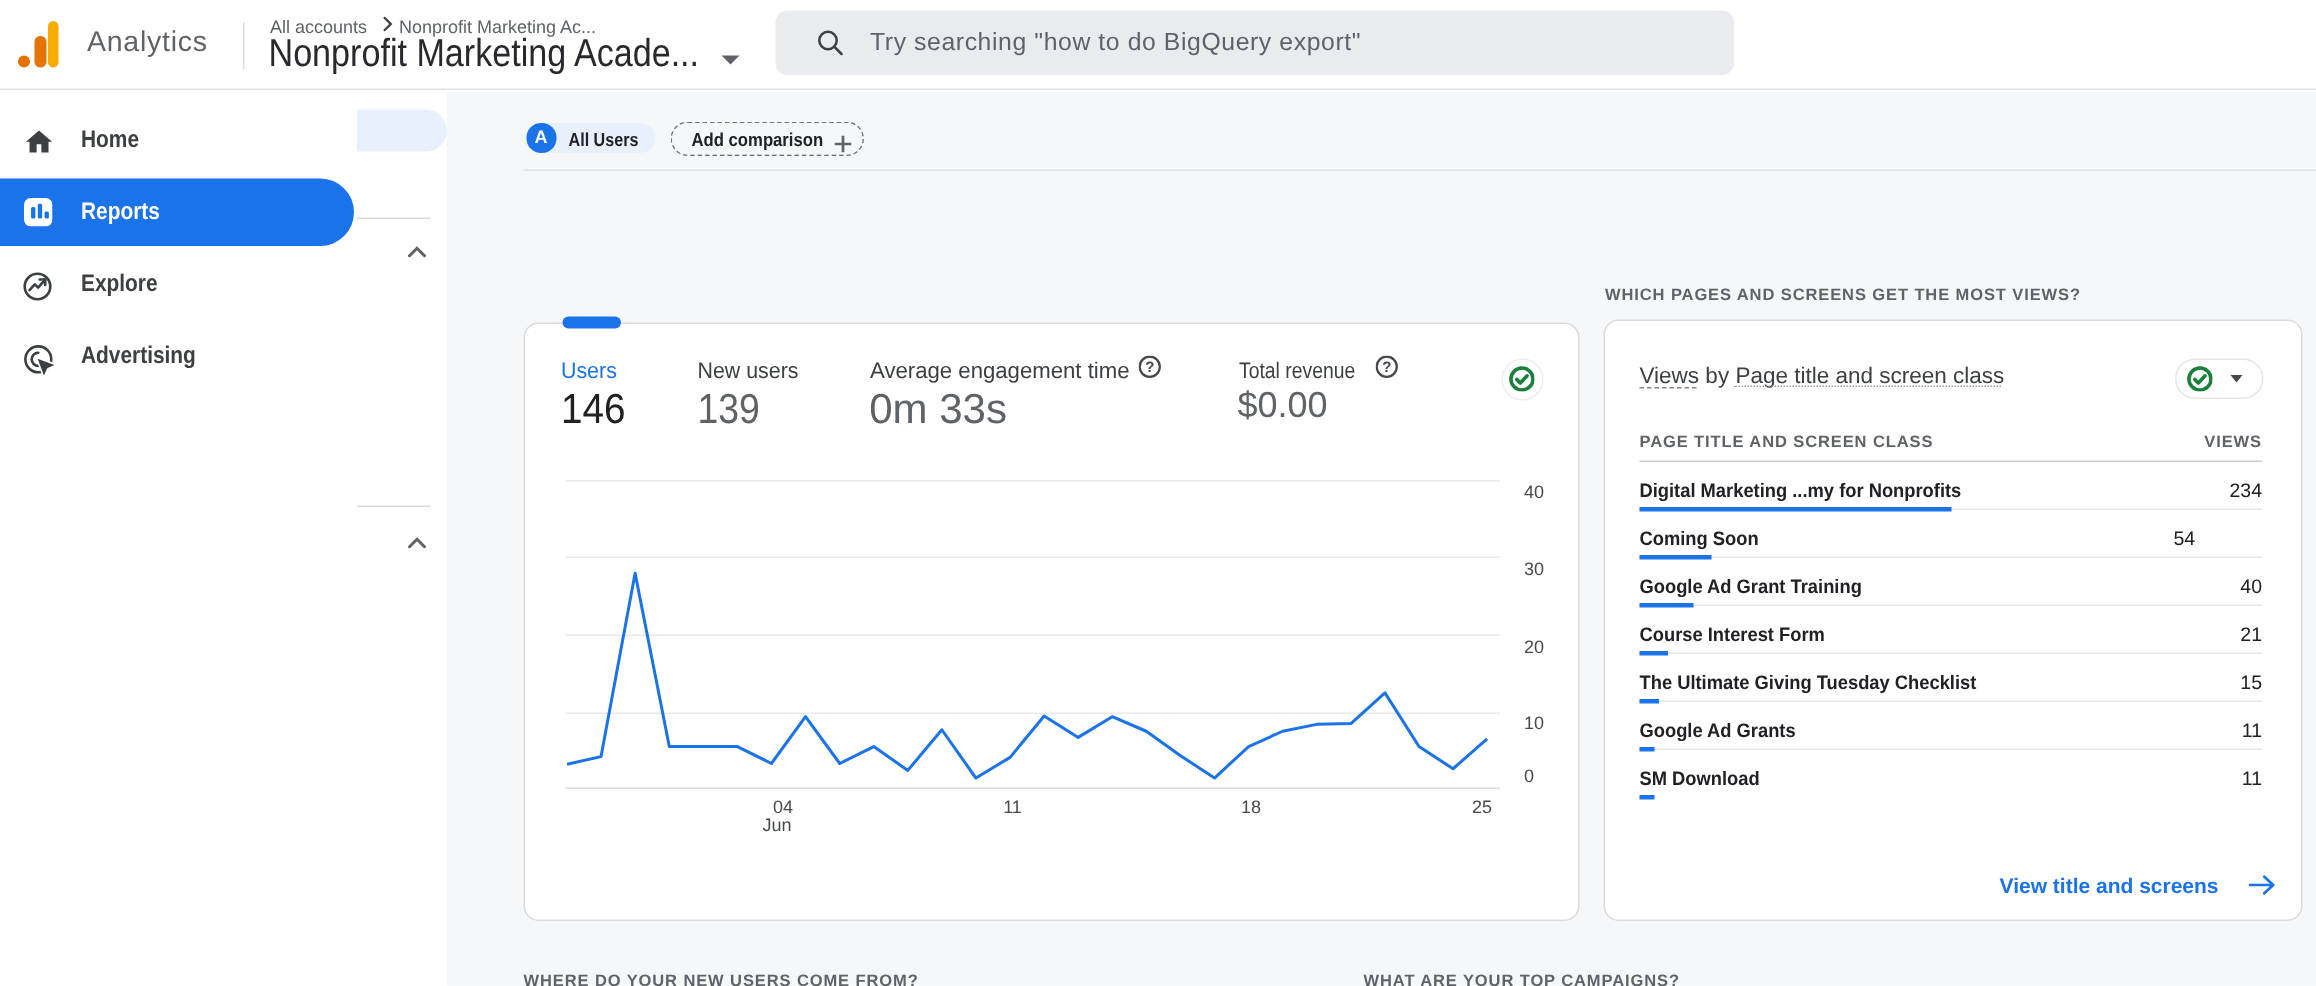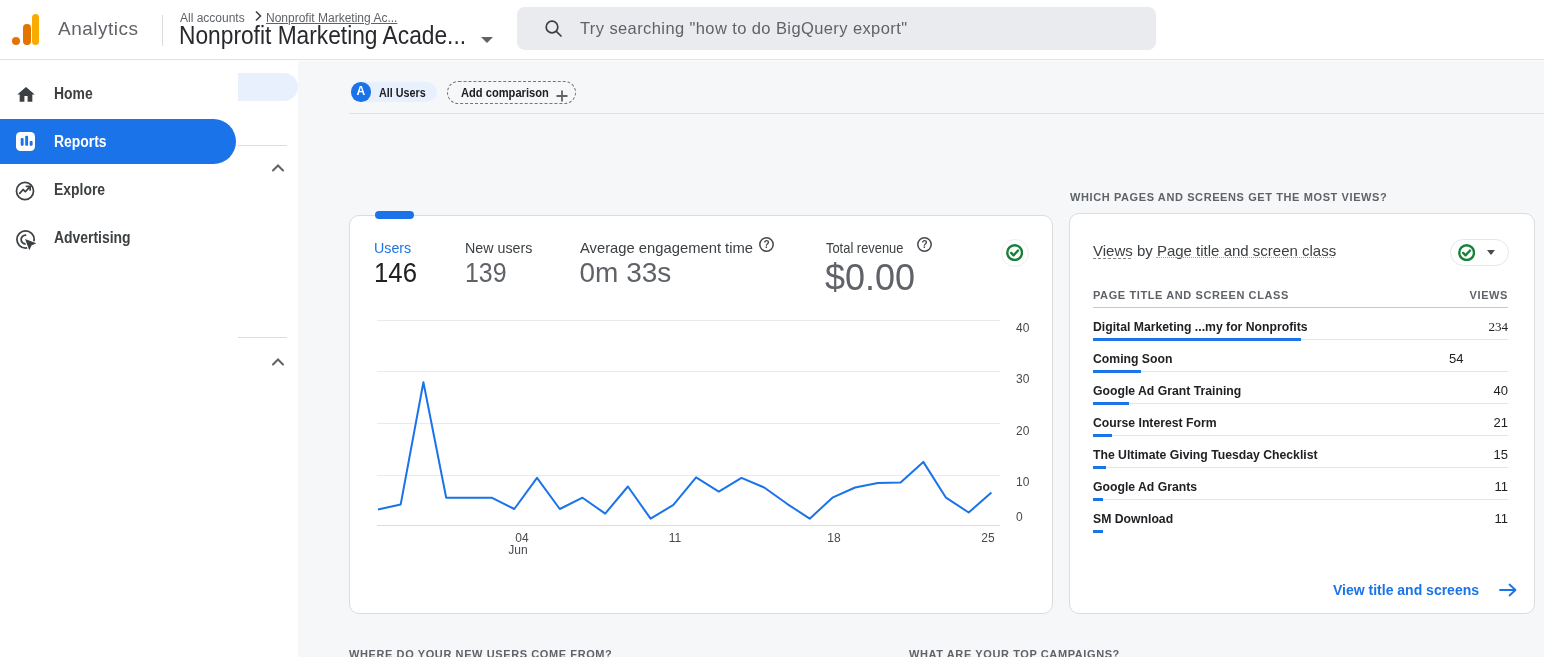--- a/index.html
+++ b/index.html
@@ -27,21 +27,21 @@
   <div class="abs" style="left:349px;top:215px;width:704px;height:399px;background:#fff;border:1px solid #dadce0;border-radius:10px;"></div>
   <div class="abs" style="left:375px;top:211px;width:39px;height:8px;background:#1a73e8;border-radius:4px;"></div>
 
   <div class="abs" style="left:373.5px;top:239px;font-size:15px;color:#1a73e8;transform:scaleX(0.95);transform-origin:0 0;white-space:nowrap;">Users</div>
   <div class="abs" style="left:373.5px;top:257px;font-size:28px;color:#202124;transform:scaleX(0.92);transform-origin:0 0;white-space:nowrap;">146</div>
   <div class="abs" style="left:465px;top:239px;font-size:15px;color:#3c4043;transform:scaleX(0.95);transform-origin:0 0;white-space:nowrap;">New users</div>
   <div class="abs" style="left:464.5px;top:257px;font-size:28px;color:#5f6368;transform:scaleX(0.89);transform-origin:0 0;white-space:nowrap;">139</div>
   <div class="abs" style="left:579.5px;top:239px;font-size:15px;color:#3c4043;transform:scaleX(0.985);transform-origin:0 0;white-space:nowrap;">Average engagement time</div>
   <div class="abs" style="left:579.5px;top:257px;font-size:28px;color:#5f6368;white-space:nowrap;">0m 33s</div>
   <div class="abs" style="left:825.5px;top:239px;font-size:15px;color:#3c4043;transform:scaleX(0.86);transform-origin:0 0;white-space:nowrap;">Total revenue</div>
-  <div class="abs" style="left:825px;top:257px;font-size:36px;color:#5f6368;white-space:nowrap;">$0.00</div>
+  <div class="abs" style="left:825px;top:257px;font-size:24px;color:#5f6368;white-space:nowrap;">$0.00</div>
 
   <svg class="abs" style="left:759px;top:236.5px;" width="15" height="15" viewBox="0 0 15 15">
       <circle cx="7.5" cy="7.5" r="6.7" stroke="#45484c" stroke-width="1.5" fill="none"></circle>
       <text x="7.5" y="11" font-size="10" font-weight="bold" fill="#45484c" text-anchor="middle" font-family="Liberation Sans">?</text>
     </svg>
   <svg class="abs" style="left:917px;top:236.5px;" width="15" height="15" viewBox="0 0 15 15">
       <circle cx="7.5" cy="7.5" r="6.7" stroke="#45484c" stroke-width="1.5" fill="none"></circle>
       <text x="7.5" y="11" font-size="10" font-weight="bold" fill="#45484c" text-anchor="middle" font-family="Liberation Sans">?</text>
     </svg>
 
@@ -78,21 +78,21 @@
   <div class="abs" style="left:1069px;top:213px;width:466px;height:401px;background:#fff;border:1px solid #dadce0;border-radius:10px;"></div>
   <div class="abs" style="left:1093px;top:241.5px;font-size:15px;color:#3c4043;">Views by Page title and screen class</div>
   <div class="abs" style="left:1093px;top:258px;width:38px;height:0;border-bottom:1px dashed #80868b;"></div>
   <div class="abs" style="left:1156px;top:257px;width:178px;height:0;border-bottom:1px dotted #9aa0a6;"></div>
 
   <div class="abs upper" style="left:1093px;top:289px;">Page title and screen class</div>
   <div class="abs upper" style="left:1449px;top:289px;width:59px;text-align:right;">Views</div>
   <div class="abs" style="left:1093px;top:307px;width:415px;height:1px;background:#c6cacd;"></div>
 
   <div class="abs" style="left:1093px;top:319px;font-size:13px;font-weight:bold;color:#202124;transform:scaleX(0.94);transform-origin:0 0;white-space:nowrap;">Digital Marketing ...my for Nonprofits</div>
-  <div class="abs" style="left:1449px;top:319px;width:59px;text-align:right;font-size:13px;color:#202124;font-family:Liberation Serif, serif;">234</div>
+  <div class="abs" style="left:1449px;top:319px;width:59px;text-align:right;font-size:13px;color:#202124;">234</div>
   <div class="abs" style="left:1093px;top:339px;width:415px;height:1px;background:#e3e5e8;"></div>
   <div class="abs" style="left:1093px;top:338px;width:208px;height:3px;background:#1a73e8;"></div>
 
   <div class="abs" style="left:1093px;top:351px;font-size:13px;font-weight:bold;color:#202124;transform:scaleX(0.94);transform-origin:0 0;white-space:nowrap;">Coming Soon</div>
   <div class="abs" style="left:1449px;top:351px;width:59px;font-size:13px;color:#202124;">54</div>
   <div class="abs" style="left:1093px;top:371px;width:415px;height:1px;background:#e3e5e8;"></div>
   <div class="abs" style="left:1093px;top:370px;width:48px;height:3px;background:#1a73e8;"></div>
 
   <div class="abs" style="left:1093px;top:383px;font-size:13px;font-weight:bold;color:#202124;transform:scaleX(0.94);transform-origin:0 0;white-space:nowrap;">Google Ad Grant Training</div>
   <div class="abs" style="left:1449px;top:383px;width:59px;text-align:right;font-size:13px;color:#202124;">40</div>
@@ -179,21 +179,21 @@
   <div class="abs" style="left:11.5px;top:36.7px;width:8.6px;height:8.6px;border-radius:50%;background:#e37400;"></div>
   <div class="abs" style="left:23.2px;top:24.2px;width:7.4px;height:20.8px;border-radius:3.7px;background:#e37400;"></div>
   <div class="abs" style="left:31.7px;top:14.3px;width:7.4px;height:30.7px;border-radius:3.7px;background:#f9ab00;"></div>
   <div class="abs" style="left:58px;top:17.5px;font-size:19px;letter-spacing:0.5px;color:#5f6368;">Analytics</div>
   <div class="abs" style="left:161.5px;top:14.8px;width:1px;height:31px;background:#dadce0;"></div>
 
   <div class="abs" style="left:180px;top:10.8px;font-size:12px;color:#5f6368;">All accounts</div>
   <svg class="abs" style="left:252px;top:10px;" width="12" height="12" viewBox="0 0 12 12">
       <path d="M4 1.5 L8.5 6 L4 10.5" stroke="#3c4043" stroke-width="1.6" fill="none"></path>
     </svg>
-  <div class="abs" style="left:266px;top:10.8px;font-size:12px;color:#5f6368;text-decoration:underline;">Nonprofit Marketing Ac...</div>
+  <div class="abs" style="left:266px;top:10.8px;font-size:12px;color:#5f6368;">Nonprofit Marketing Ac...</div>
   <div class="abs" style="left:179px;top:20px;font-size:26px;color:#27292c;transform:scaleX(0.875);transform-origin:0 0;white-space:nowrap;">Nonprofit Marketing Acade...</div>
   <div class="abs" style="left:481px;top:37px;width:0;height:0;border-left:6px solid transparent;border-right:6px solid transparent;border-top:6px solid #5f6368;"></div>
 
   <div class="abs" style="left:517px;top:7px;width:639px;height:43px;background:#e9ebee;border-radius:8px;"></div>
   <svg class="abs" style="left:544px;top:19px;" width="19" height="19" viewBox="0 0 19 19">
       <circle cx="8" cy="8" r="5.8" stroke="#3c4043" stroke-width="1.7" fill="none"></circle>
       <path d="M12.3 12.3 L17 17" stroke="#3c4043" stroke-width="1.7" stroke-linecap="round"></path>
     </svg>
   <div class="abs" style="left:580px;top:19px;font-size:16.5px;letter-spacing:0.4px;color:#5f6368;">Try searching "how to do BigQuery export"</div>
 

